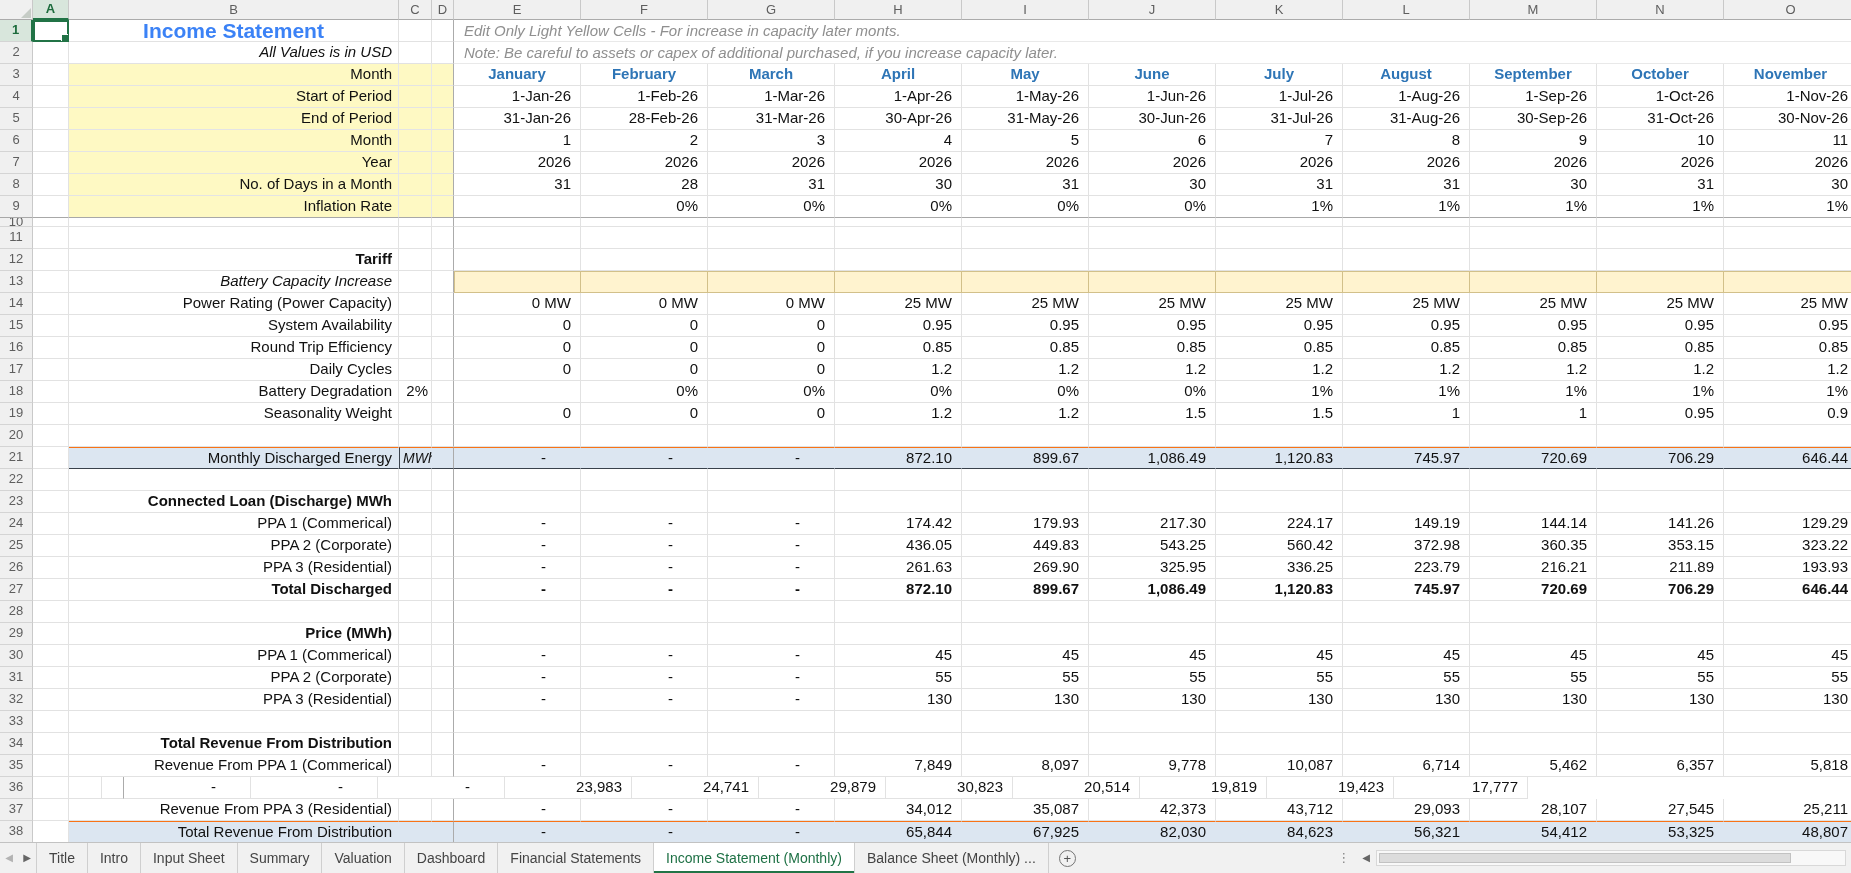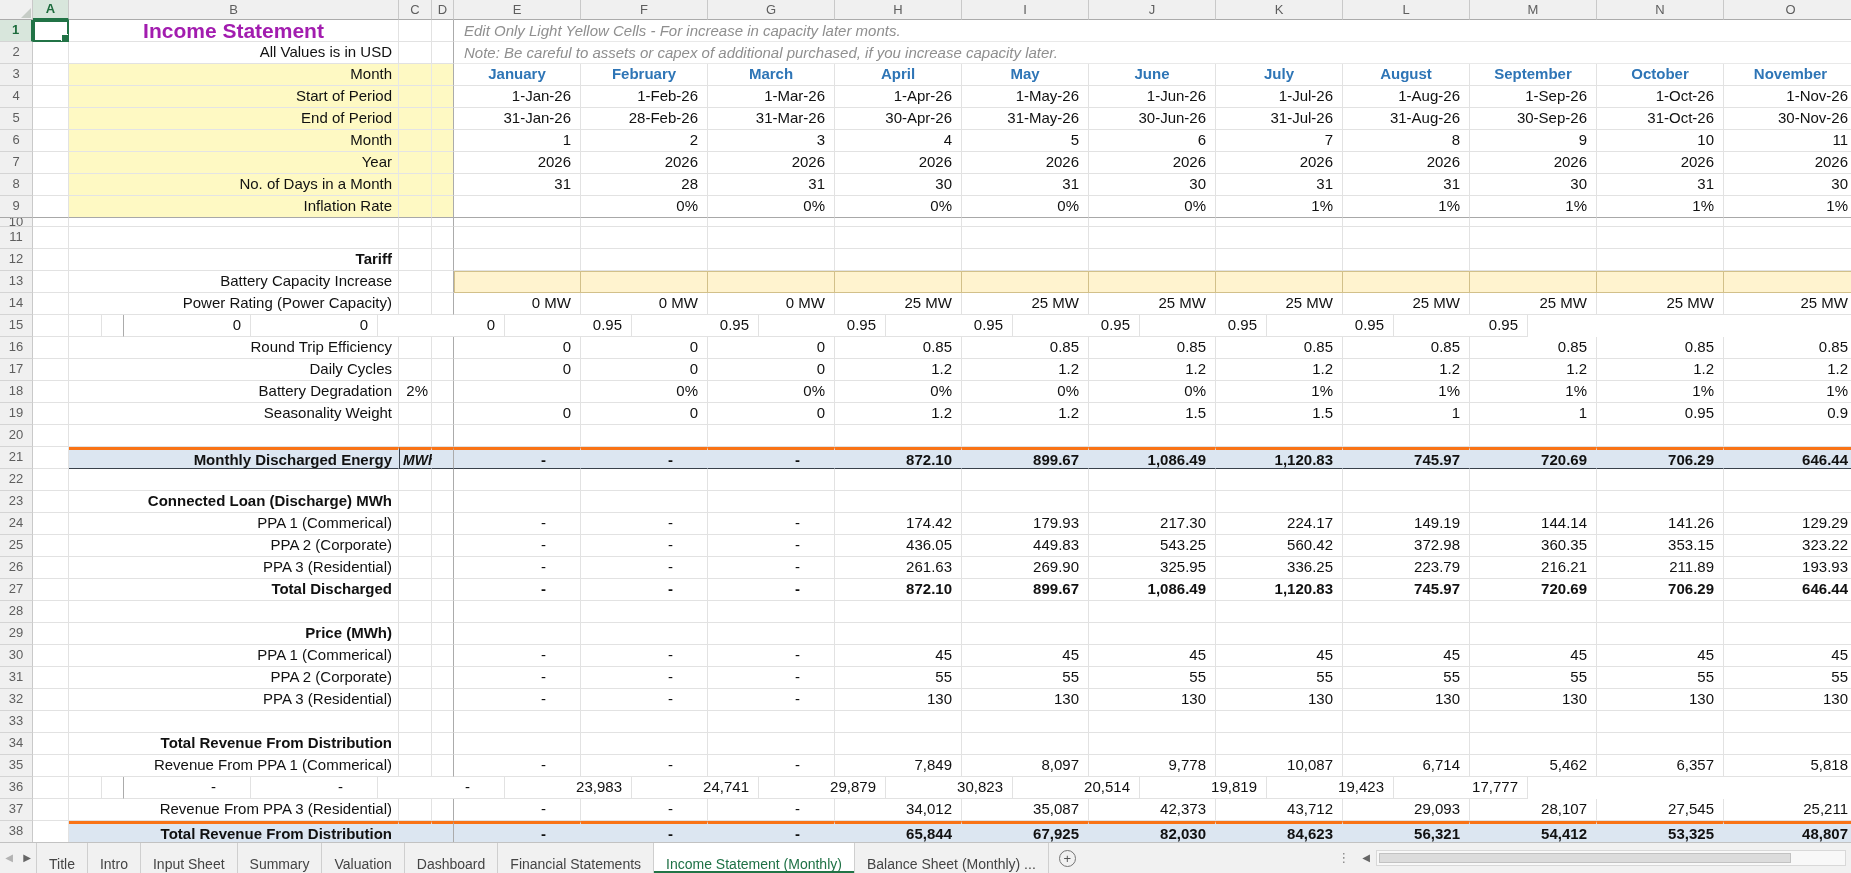--- a/index.html
+++ b/index.html
@@ -31,47 +31,47 @@
   .colB{width:330px;text-align:right}
   .colC{width:33px;padding:0 3px}
   .colD{width:22px}
   .val{width:127px;padding:0 9px}
   .colO{width:134px}
 
   .num{text-align:right}
   .bold{font-weight:bold}
   .month{text-align:center;color:#2E75B6;font-weight:bold}
   .dash{padding-right:34px}
-  .title{font-weight:bold;font-size:21px;color:#a21caf;text-align:center;line-height:22px;overflow:visible}
-  .italic{}
+  .title{font-weight:bold;font-size:21px;color:#3b82f6;text-align:center;line-height:22px;overflow:visible}
+  .italic{font-style:italic}
   .cnum{text-align:right}
   .unit{font-style:italic;font-weight:bold;overflow:visible;font-size:14px}
 
   .gray{background:#fef9c3;border-right-color:#E7E7E7;border-bottom-color:#E4E4E4}
   .ycell{background:#FFF3CF;border-top:1px solid #D2C08A;border-bottom:1px solid #D2C08A;border-right:1px solid #D2C08A}
   .yfirst{border-left:1px solid #D2C08A}
-  .band{background:#DCE6F1;border-top:3px solid #f97316;border-bottom:1px solid #39414B;border-right-color:transparent;font-weight:bold}
+  .band{background:#DCE6F1;border-top:1px solid #f97316;border-bottom:1px solid #39414B;border-right-color:transparent;font-weight:normal}
   .vline{border-left:1px solid #39414B}
   .cell.colD{border-right-color:#ABABAB}
   .frz .cell{border-bottom-color:#A8A8A8}
   .frz .rh{border-bottom-color:#A8A8A8}
 
   .selcell{position:relative;z-index:6;outline:2px solid #217346;outline-offset:-2px}
   .selcell:after{content:"";position:absolute;right:-1px;bottom:-1px;width:6px;height:6px;background:#217346;border:1px solid #fff}
 
   .notecell{flex:1 1 auto;border-bottom:1px solid #E9E9E9;font-style:italic;color:#8F8F8F;font-size:15px;
     line-height:21px;padding:0 0 0 10px;white-space:nowrap;overflow:hidden;background:#fff}
 
   
   #tabbar{flex:none;height:31px;background:#F1F1F1;border-top:1px solid #C2C2C2;display:flex;align-items:stretch;
     font-size:14px;color:#444}
   .nav{width:18px;text-align:center;line-height:30px;font-size:10px;color:#666;flex:none}
   .nav.dim{color:#B3B3B3}
   #tabs{display:flex;flex:none}
-  .tab{padding:6px 12px;line-height:30px;border-right:1px solid #CFCFCF;white-space:nowrap}
+  .tab{padding:0 12px;line-height:30px;border-right:1px solid #CFCFCF;white-space:nowrap}
   .tab:first-child{border-left:1px solid #CFCFCF}
   .tab.active{background:#fff;color:#1E7145;font-weight:normal;box-shadow:inset 0 -2px 0 #217346}
   .addsheet{display:flex;align-items:center;padding:0 10px;flex:none}
   .pluscirc{width:17px;height:17px;border:1px solid #757575;border-radius:50%;text-align:center;line-height:15px;font-size:13px;color:#555}
   .tabspacer{flex:1}
   .grip{line-height:30px;color:#8A8A8A;padding:0 6px;font-size:13px;flex:none}
   .hnav{line-height:30px;font-size:10px;color:#666;padding:0 6px;flex:none}
   .hscroll{width:470px;margin:7px 5px 7px 0;background:#F8F8F8;border:1px solid #D8D8D8;position:relative;flex:none}
   .thumb{position:absolute;left:2px;top:2px;bottom:2px;width:88%;background:#DCDCDC;border:1px solid #C2C2C2}
 </style>
@@ -330,20 +330,21 @@
         <div class="cell val colJ num">25 MW</div>
         <div class="cell val colK num">25 MW</div>
         <div class="cell val colL num">25 MW</div>
         <div class="cell val colM num">25 MW</div>
         <div class="cell val colN num">25 MW</div>
         <div class="cell val colO num">25 MW</div>
       </div>
       <div class="row">
         <div class="rh">15</div>
         <div class="cell colA"></div>
+        <div class="cell colB">System Availability</div>
         <div class="cell colC"></div>
         <div class="cell colD"></div>
         <div class="cell val colE num">0</div>
         <div class="cell val colF num">0</div>
         <div class="cell val colG num">0</div>
         <div class="cell val colH num">0.95</div>
         <div class="cell val colI num">0.95</div>
         <div class="cell val colJ num">0.95</div>
         <div class="cell val colK num">0.95</div>
         <div class="cell val colL num">0.95</div>

